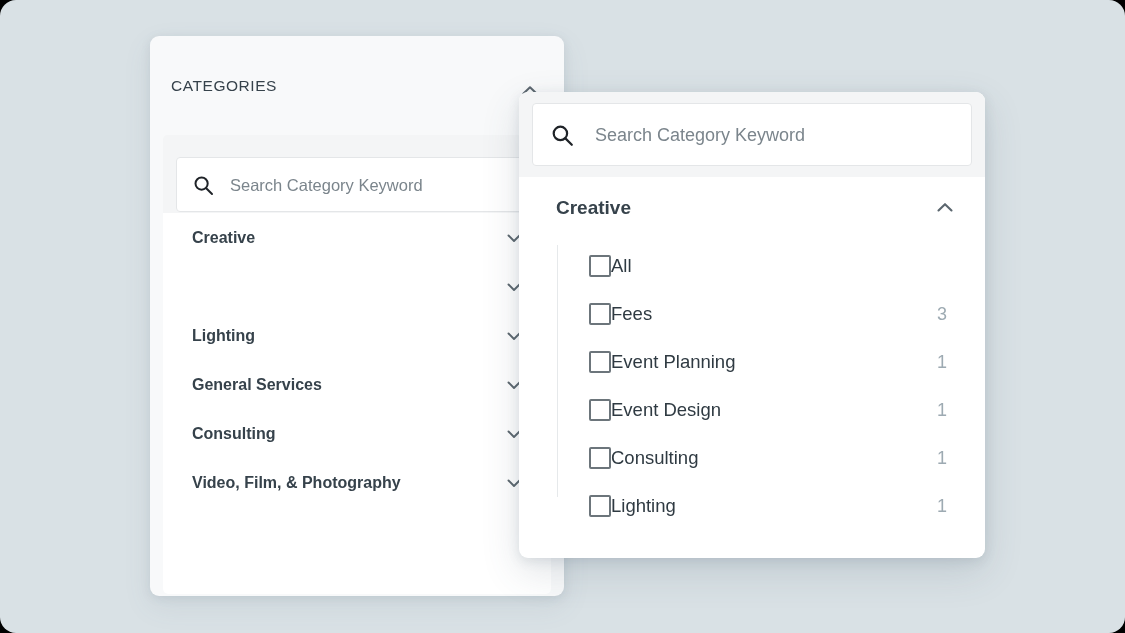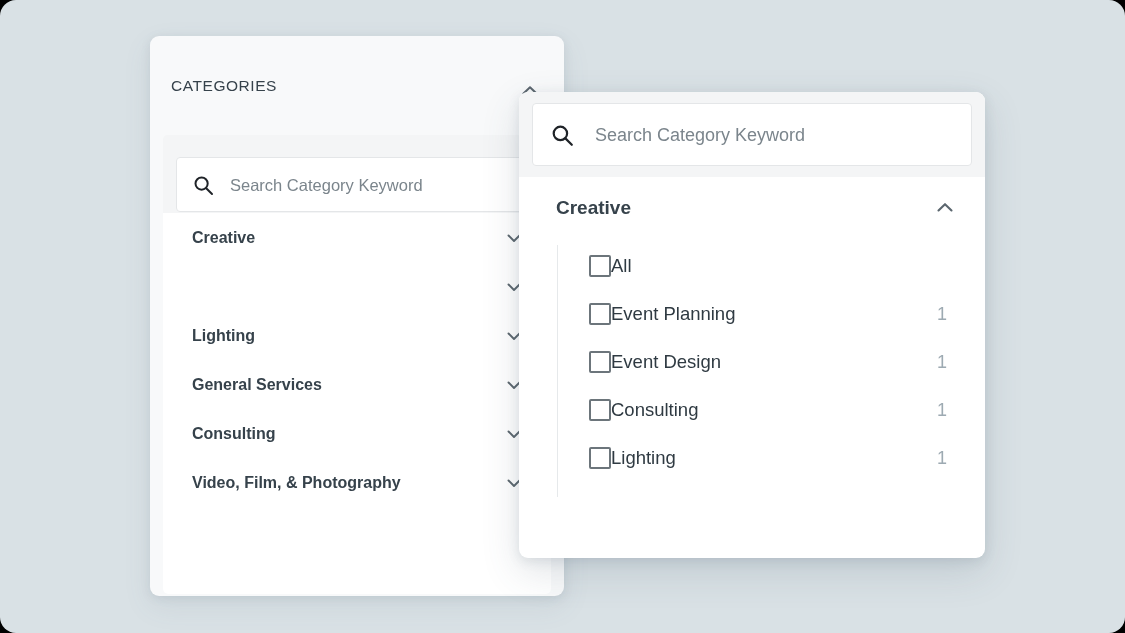--- a/index.html
+++ b/index.html
@@ -385,20 +385,25 @@
     <div id="options-list">
       <div id="options-divider"></div>
 
       <div class="opt-row">
         <span class="opt-checkbox"></span>
         <span class="opt-label">All</span>
         <span class="opt-count"></span>
       </div>
       <div class="opt-row">
         <span class="opt-checkbox"></span>
+        <span class="opt-label">Fees</span>
+        <span class="opt-count">3</span>
+      </div>
+      <div class="opt-row">
+        <span class="opt-checkbox"></span>
         <span class="opt-label">Event Planning</span>
         <span class="opt-count">1</span>
       </div>
       <div class="opt-row">
         <span class="opt-checkbox"></span>
         <span class="opt-label">Event Design</span>
         <span class="opt-count">1</span>
       </div>
       <div class="opt-row">
         <span class="opt-checkbox"></span>

